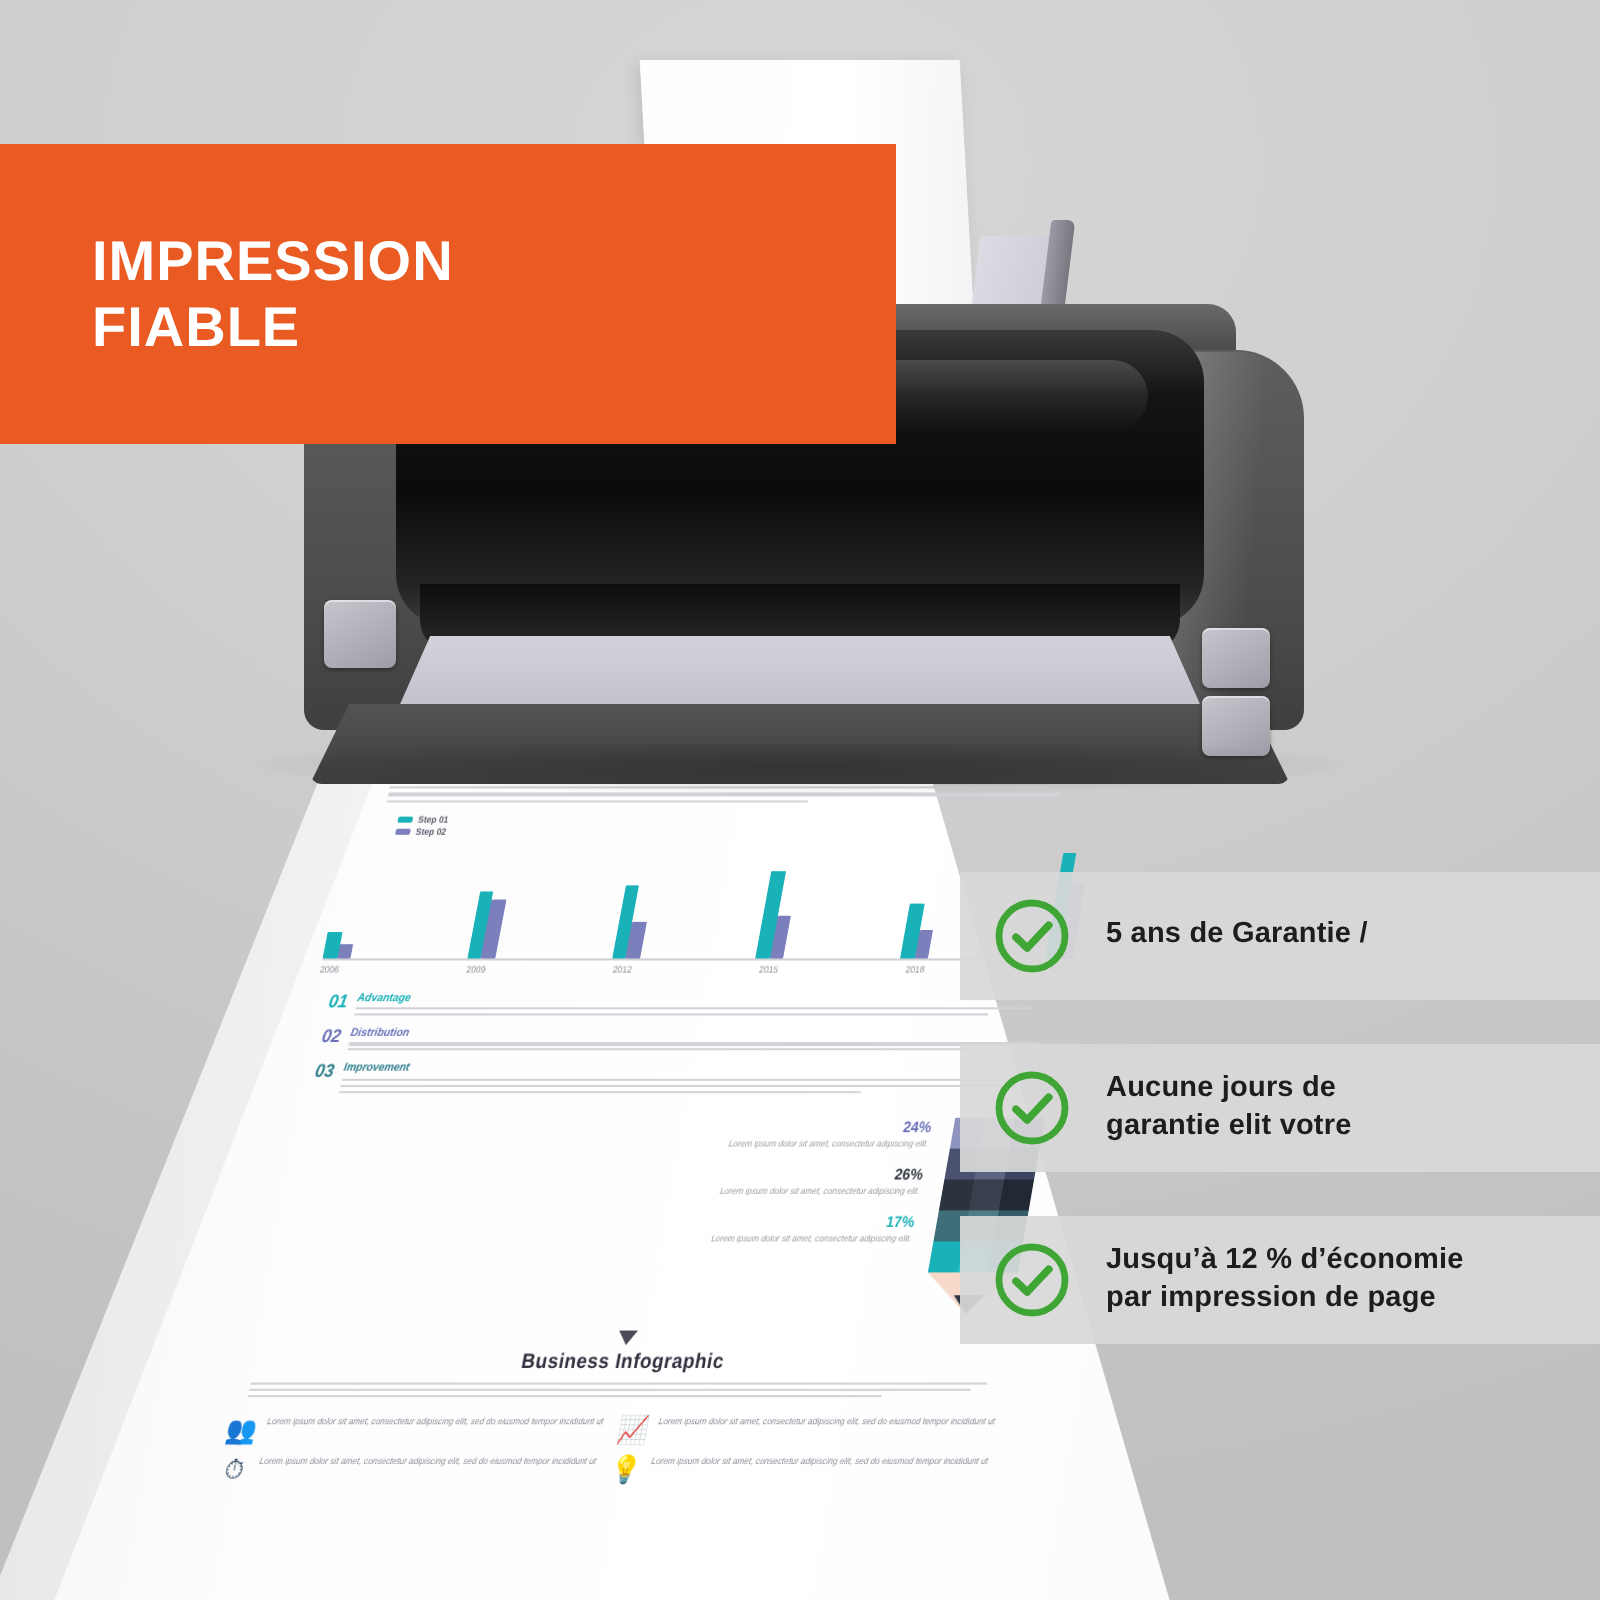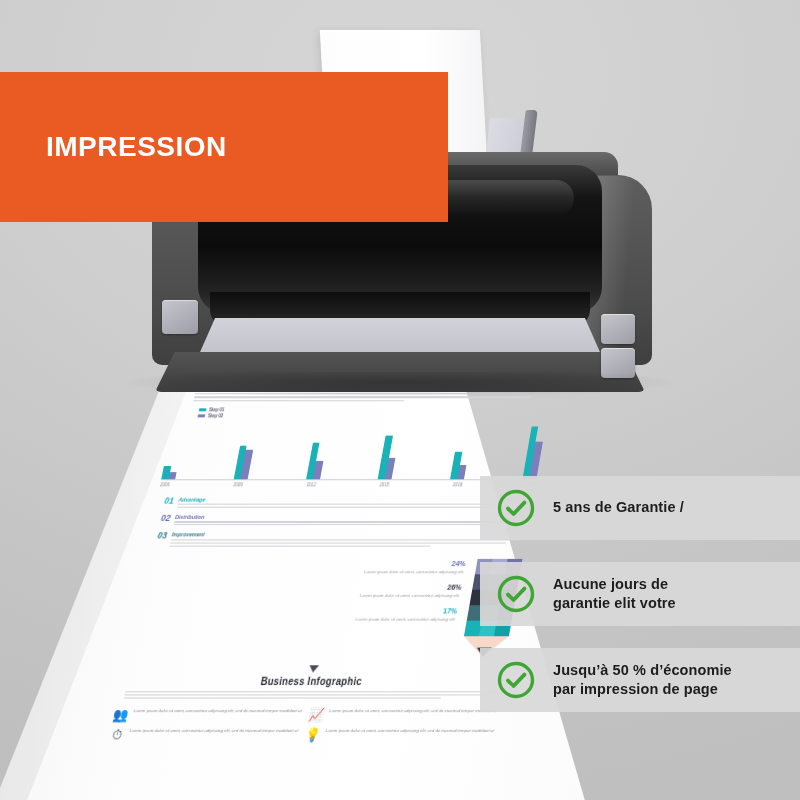--- a/index.html
+++ b/index.html
@@ -219,21 +219,21 @@
     background:#ea5b23;
     display:flex;flex-direction:column;justify-content:center;
     padding-left:46px;
   }
   .banner h1{
     color:#fff;font-size:28px;font-weight:bold;line-height:1.18;
     letter-spacing:.5px;
   }
 
   
-  .features{position:absolute;left:480px;top:476px;width:320px;}
+  .features{position:absolute;left:480px;top:436px;width:320px;}
   .feat{
     display:flex;align-items:center;gap:17px;
     background:rgba(216,216,216,.93);
     height:64px;margin-bottom:22px;padding-left:16px;padding-right:8px;
   }
   .feat:last-child{margin-bottom:0;}
   .chk{width:40px;height:40px;flex:none;}
   .feat-tx{
     font-size:14.5px;font-weight:bold;color:#1d1d1d;line-height:1.32;
     letter-spacing:.1px;
@@ -440,20 +440,21 @@
     <div class="pr-tray"></div>
     <div class="pr-foot"></div>
     <div class="pr-btn left"></div>
     <div class="pr-btn r1"></div>
     <div class="pr-btn r2"></div>
     <div class="pr-ground"></div>
   </div>
 
   <div class="banner">
     <h1>IMPRESSION</h1>
+    <h1>FIABLE</h1>
   </div>
 
   <div class="features">
 
     <div class="feat">
       <svg class="chk" viewBox="0 0 40 40">
         <circle cx="20" cy="20" r="16.5" fill="none" stroke="#3fa535" stroke-width="3.4"></circle>
         <path d="M12 20.6 L17.6 26 L28.4 14.6" fill="none" stroke="#3fa535" stroke-width="3.8" stroke-linecap="round" stroke-linejoin="round"></path>
       </svg>
       <div class="feat-tx">
@@ -472,20 +473,20 @@
       </div>
     </div>
 
 
     <div class="feat">
       <svg class="chk" viewBox="0 0 40 40">
         <circle cx="20" cy="20" r="16.5" fill="none" stroke="#3fa535" stroke-width="3.4"></circle>
         <path d="M12 20.6 L17.6 26 L28.4 14.6" fill="none" stroke="#3fa535" stroke-width="3.8" stroke-linecap="round" stroke-linejoin="round"></path>
       </svg>
       <div class="feat-tx">
-        <div>Jusqu’à 50 % d’économie</div>
+        <div>Jusqu’à 12 % d’économie</div>
         <div>par impression de page</div>
       </div>
     </div>
 
   </div>
 
 </div>
 
 </body></html>

